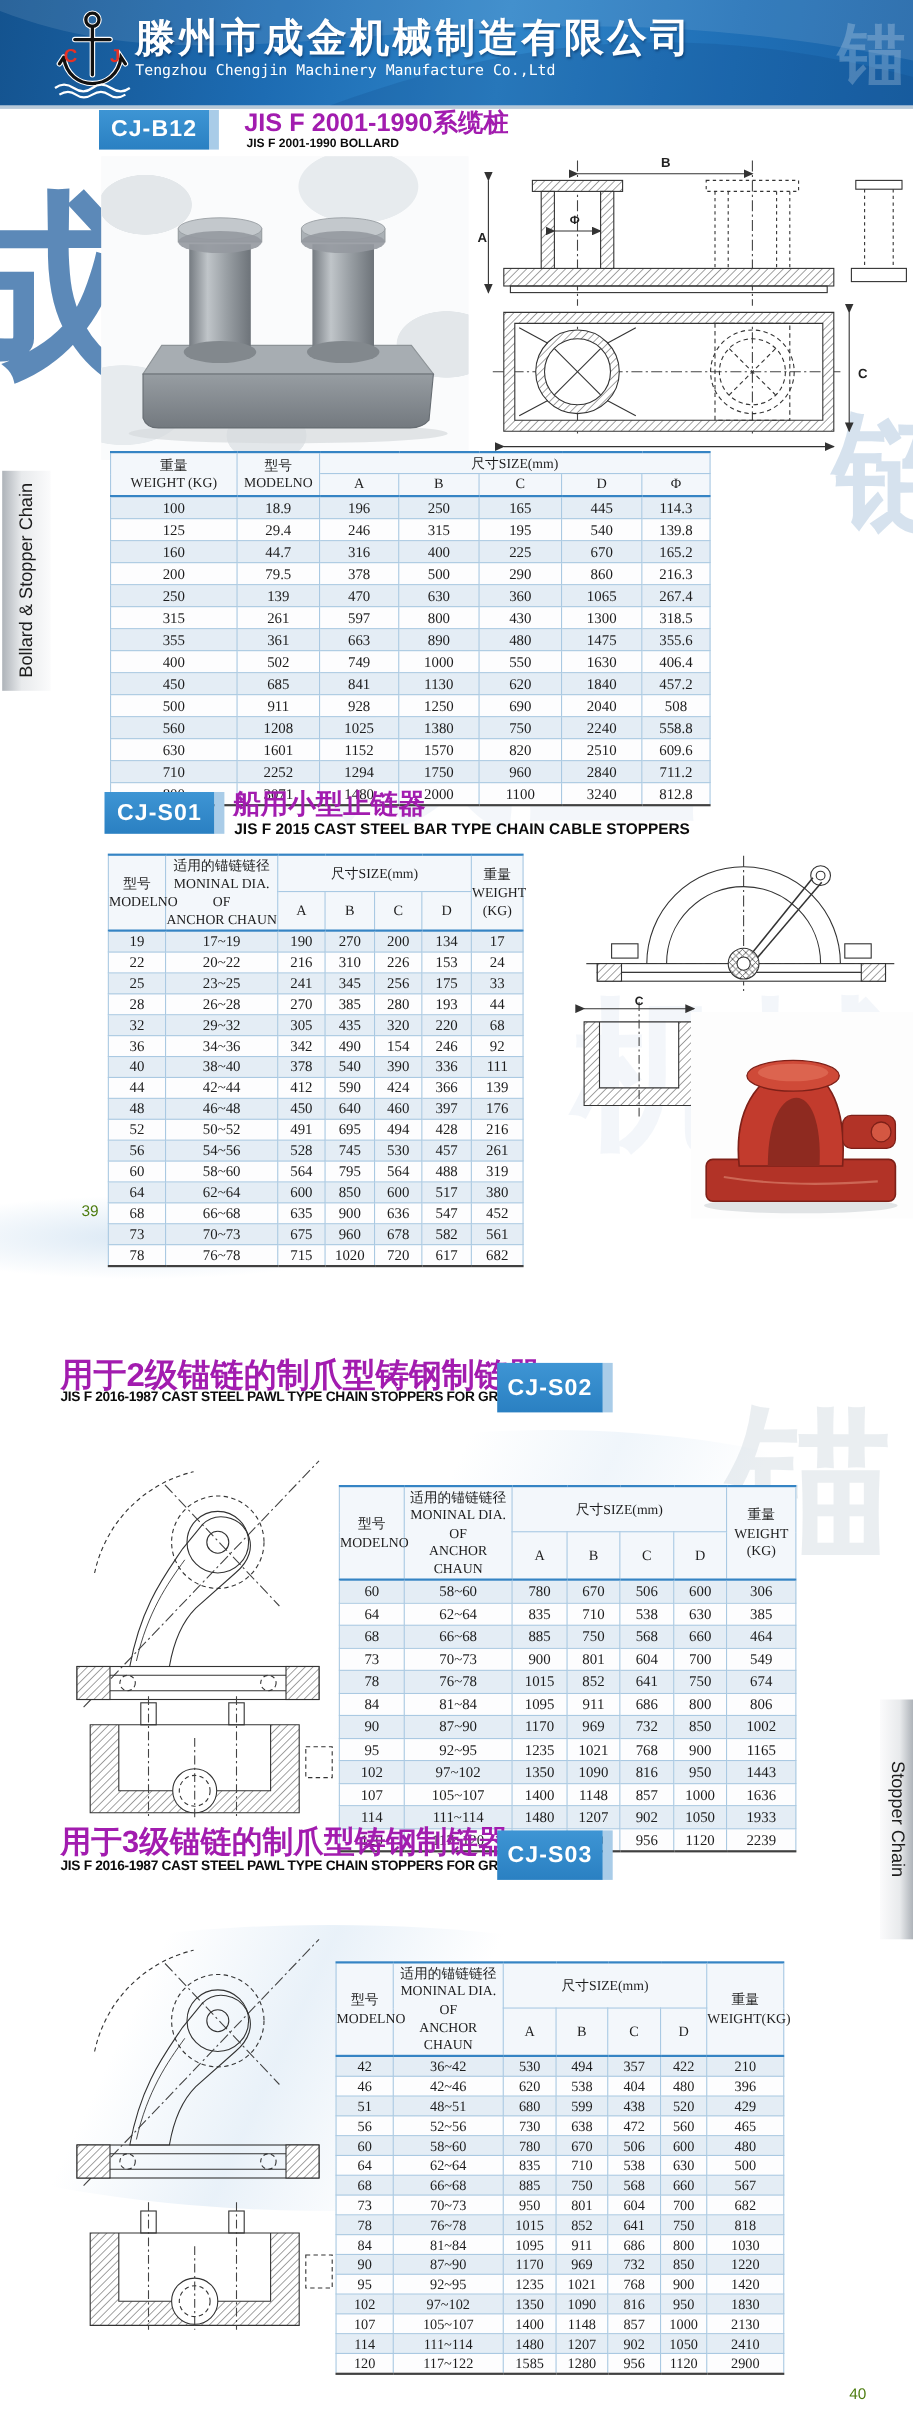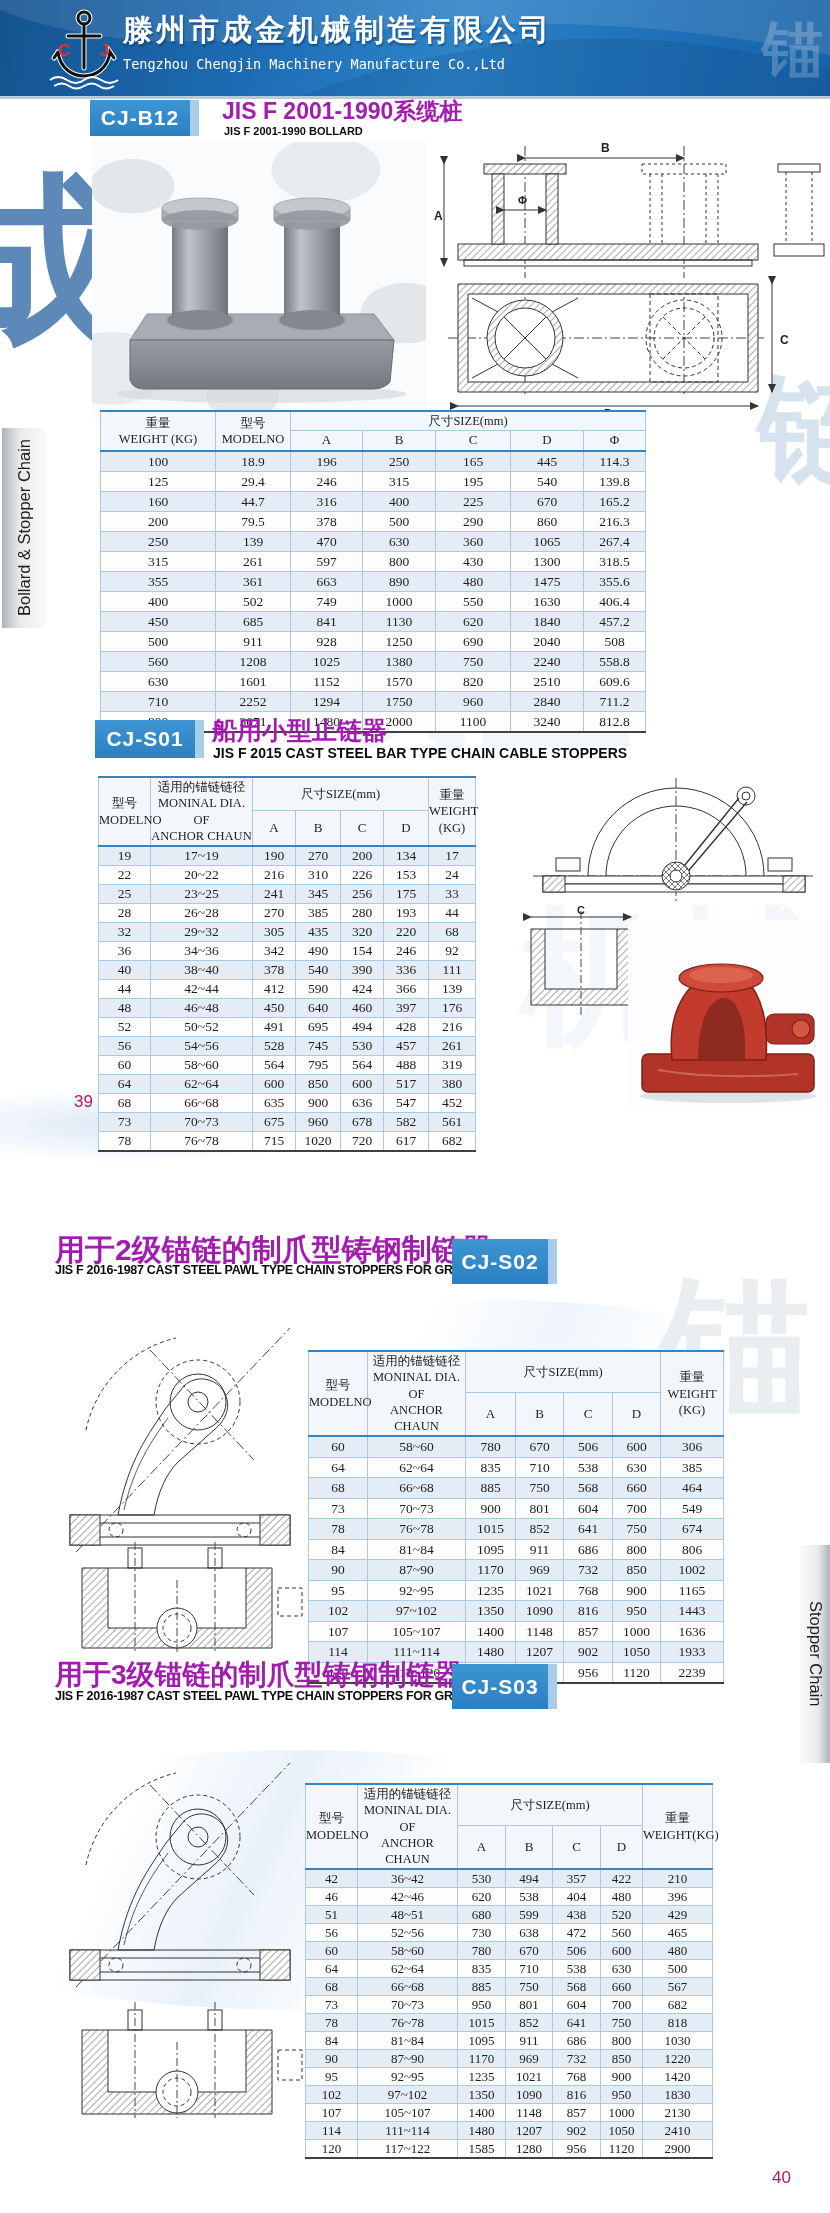--- a/index.html
+++ b/index.html
@@ -5,21 +5,21 @@
   html,body{margin:0;padding:0;background:#ffffff;}
   .page{position:relative;width:830px;height:2213px;overflow:hidden;background:#ffffff;
         font-family:"Liberation Sans",sans-serif;}
   .abs{position:absolute;}
 
   
   .hdr{left:0;top:0;width:830px;height:96px;
        background:linear-gradient(100deg,#14538f 0%,#1d6cb3 30%,#2e84c8 55%,#1f6fb6 80%,#1a62a6 100%);
        border-bottom:3px solid #b8c9d8;}
   .hdr-swoosh{left:0;top:0;width:830px;height:96px;pointer-events:none;}
-  .hdr-cn{left:123px;top:10px;font-size:30px;font-weight:bold;color:#ffffff;letter-spacing:3px;
+  .hdr-cn{left:123px;top:10px;font-size:36px;font-weight:bold;color:#ffffff;letter-spacing:3px;
           text-shadow:1px 2px 2px rgba(0,30,70,.45);white-space:nowrap;}
   .hdr-en{left:123px;top:56px;font-size:13.5px;color:#ffffff;font-family:"DejaVu Sans Mono",monospace;white-space:nowrap;}
   .hdr-wm{right:6px;top:8px;font-size:62px;color:rgba(255,255,255,.22);font-weight:bold;}
 
   
   .wm{pointer-events:none;font-weight:bold;white-space:nowrap;}
   .swoosh-band{pointer-events:none;border-radius:50%;}
 
   
   .codebox{height:36px;background:linear-gradient(180deg,#3e95d4,#2a80c2);
@@ -44,21 +44,21 @@
 
   
   .side-left{left:2px;top:428px;width:44px;height:200px;
              background:linear-gradient(90deg,#aeb3b9,#e8eaec 40%,#fbfbfc);
              display:flex;align-items:center;justify-content:center;}
   .side-left span{writing-mode:vertical-rl;transform:rotate(180deg);font-size:16.5px;color:#1c1c1c;white-space:nowrap;}
   .side-right{left:800px;top:1545px;width:30px;height:218px;
               background:linear-gradient(90deg,#fbfbfc,#e8eaec 60%,#aeb3b9);
               display:flex;align-items:center;justify-content:center;}
   .side-right span{writing-mode:vertical-rl;font-size:16.5px;color:#1c1c1c;white-space:nowrap;}
-  .pageno{font-size:17px;color:#be185d;}
+  .pageno{font-size:14px;color:#4d7c0f;}
 
   
   .photo-bollard{left:92px;top:142px;width:334px;height:276px;
      background:
        radial-gradient(70px 45px at 12% 16%, #e3e7ea 60%, transparent 61%),
        radial-gradient(90px 55px at 70% 10%, #e7ebee 60%, transparent 61%),
        radial-gradient(75px 50px at 94% 62%, #e3e7ea 60%, transparent 61%),
        radial-gradient(95px 60px at 6% 82%, #e7ebee 60%, transparent 61%),
        radial-gradient(60px 40px at 45% 92%, #e3e7ea 60%, transparent 61%),
        #fafbfc;}

